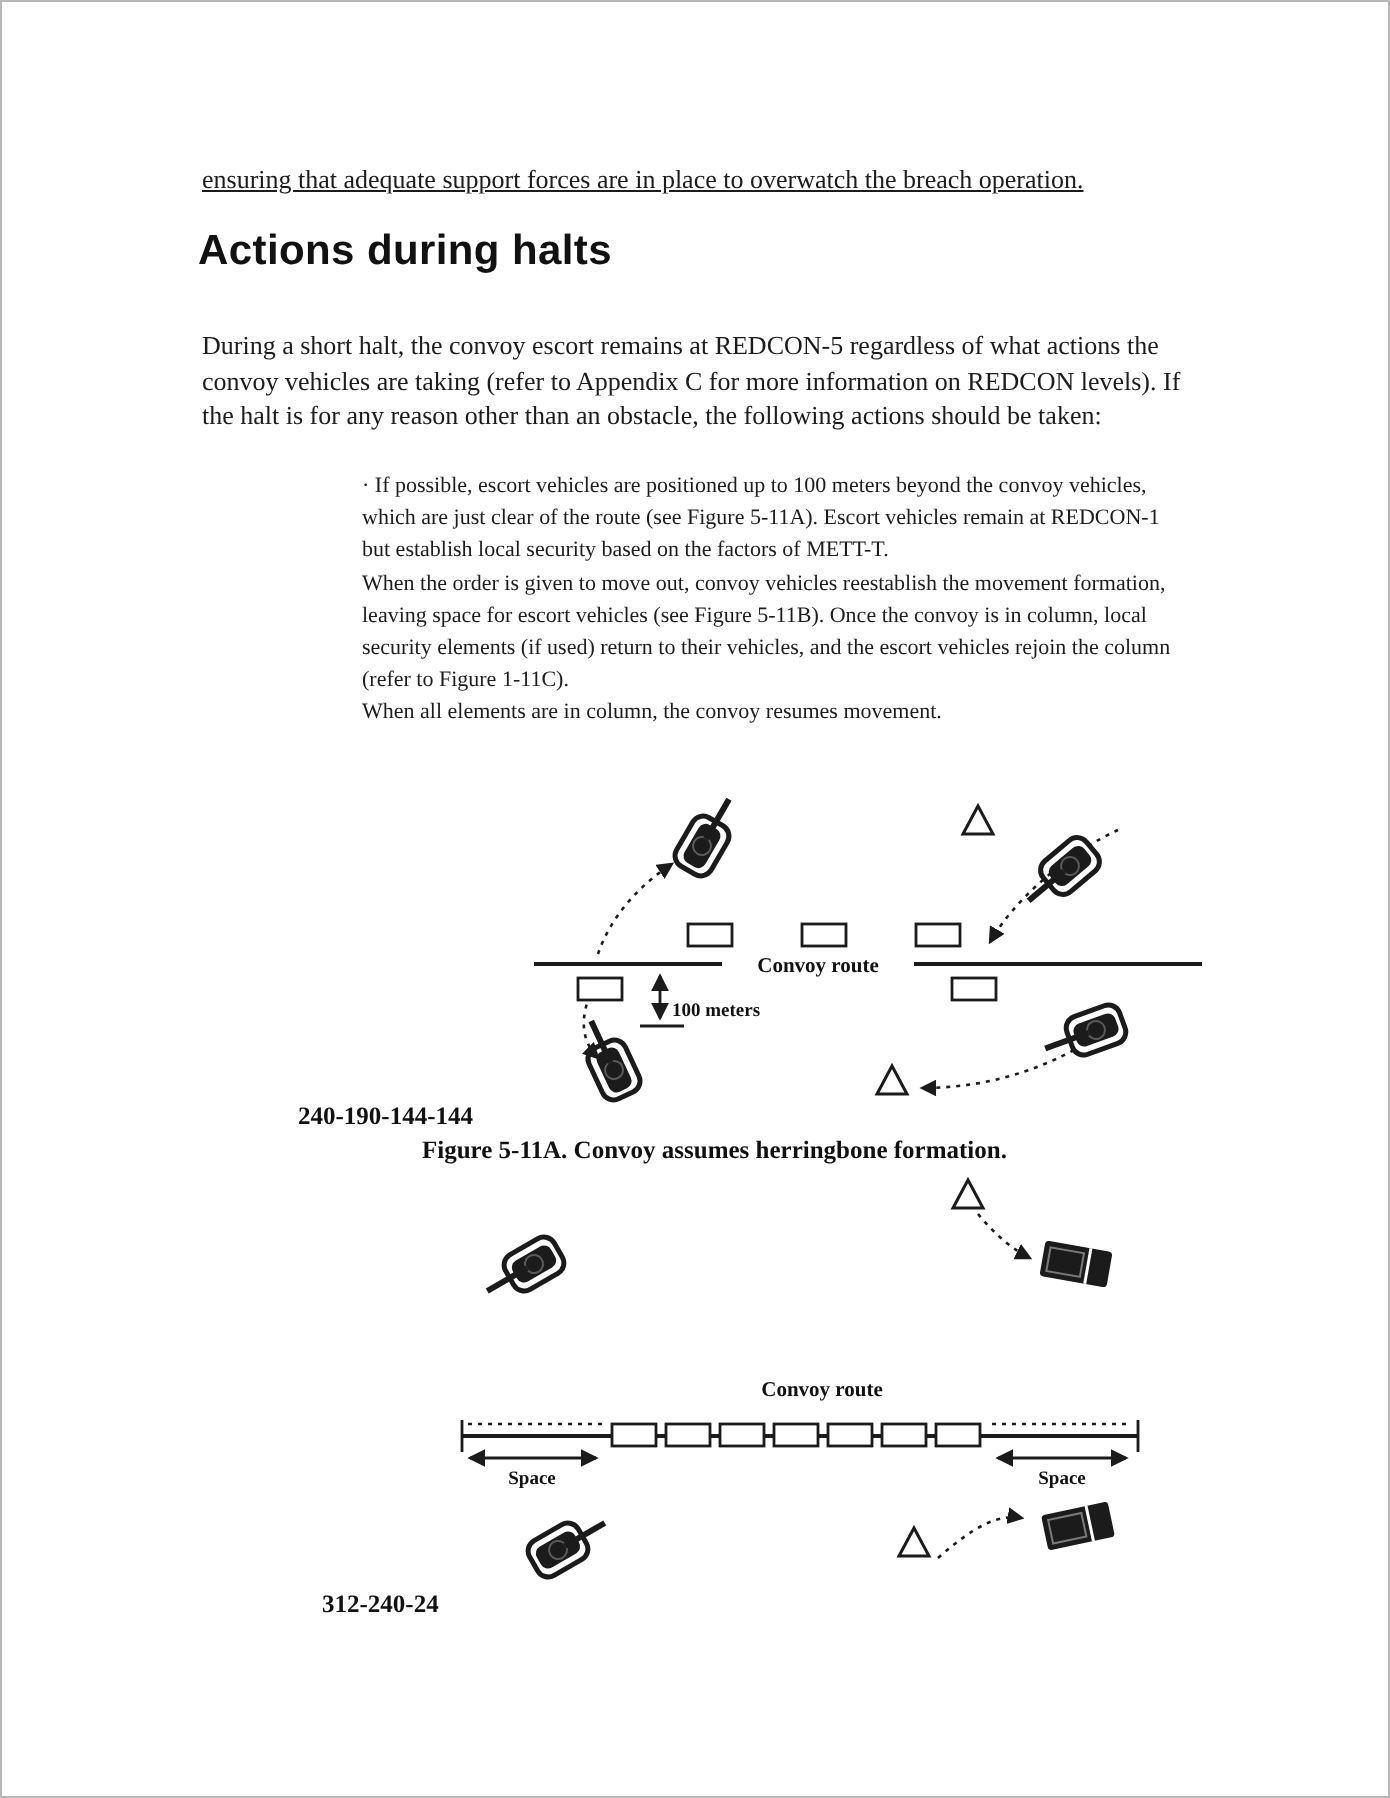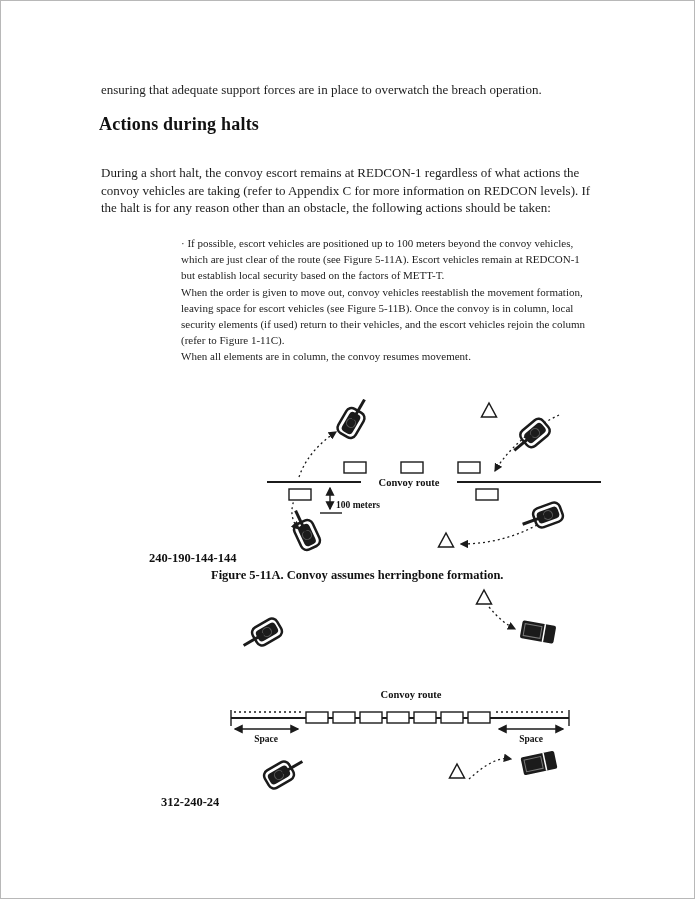--- a/index.html
+++ b/index.html
@@ -3,25 +3,25 @@
 <meta charset="utf-8">
 <style>
   * { margin:0; padding:0; box-sizing:border-box; }
   html,body { background:#e9e9e9; }
   body { font-family:"Liberation Serif", serif; }
   .page {
     position:relative; width:695px; height:899px; margin:0 auto;
     background:#ffffff; border:1px solid #b8b8b8; overflow:hidden; color:#1c1c1c;
   }
   .body-text { position:absolute; font-size:13px; line-height:17.5px; color:#1c1c1c; }
-  .intro { top:80px; left:100px; width:505px; }
+  .intro { top:80px; left:100px; width:505px;text-decoration:underline; }
   h1.section-heading {
     position:absolute; top:113px; left:98px;
-    font-size:18px; font-weight:bold; letter-spacing:0.2px; color:#111;
-    font-family:Liberation Serif, serif;
+    font-size:21px; font-weight:bold; letter-spacing:0.2px; color:#111;
+    font-family:Liberation Sans, sans-serif;
   }
   .lead { top:163px; left:100px; width:502px; }
   .actions { position:absolute; top:234px; left:180px; width:412px; }
   .actions p { font-size:11px; line-height:16.2px; color:#1c1c1c; }
   .fig { position:absolute; }
   .fig-number {
     position:absolute; font-size:12.5px; font-weight:bold; color:#111;
   }
   .fig-caption {
     position:absolute; font-size:12.5px; font-weight:bold; color:#111;
@@ -34,21 +34,21 @@
 </style>
 </head>
 <body>
 
 <div class="page">
 
   <p class="body-text intro">ensuring that adequate support forces are in place to overwatch the breach operation.</p>
 
   <h1 class="section-heading">Actions during halts</h1>
 
-  <p class="body-text lead">During a short halt, the convoy escort remains at REDCON-1 regardless of what actions the convoy vehicles are taking (refer to Appendix C for more information on REDCON levels). If the halt is for any reason other than an obstacle, the following actions should be taken:</p>
+  <p class="body-text lead">During a short halt, the convoy escort remains at REDCON-5 regardless of what actions the convoy vehicles are taking (refer to Appendix C for more information on REDCON levels). If the halt is for any reason other than an obstacle, the following actions should be taken:</p>
 
   <div class="actions">
     <p>· If possible, escort vehicles are positioned up to 100 meters beyond the convoy vehicles, which are just clear of the route (see Figure 5-11A). Escort vehicles remain at REDCON-1 but establish local security based on the factors of METT-T.</p>
     <p>When the order is given to move out, convoy vehicles reestablish the movement formation, leaving space for escort vehicles (see Figure 5-11B). Once the convoy is in column, local security elements (if used) return to their vehicles, and the escort vehicles rejoin the column (refer to Figure 1-11C).</p>
     <p>When all elements are in column, the convoy resumes movement.</p>
   </div>
 
   <svg class="fig" style="left:138px; top:398px;" width="470" height="154" viewBox="0 0 470 154">
     <defs>
       <marker id="arr" viewBox="0 0 10 10" refX="8.5" refY="5" markerWidth="6.5" markerHeight="6.5" orient="auto-start-reverse">

